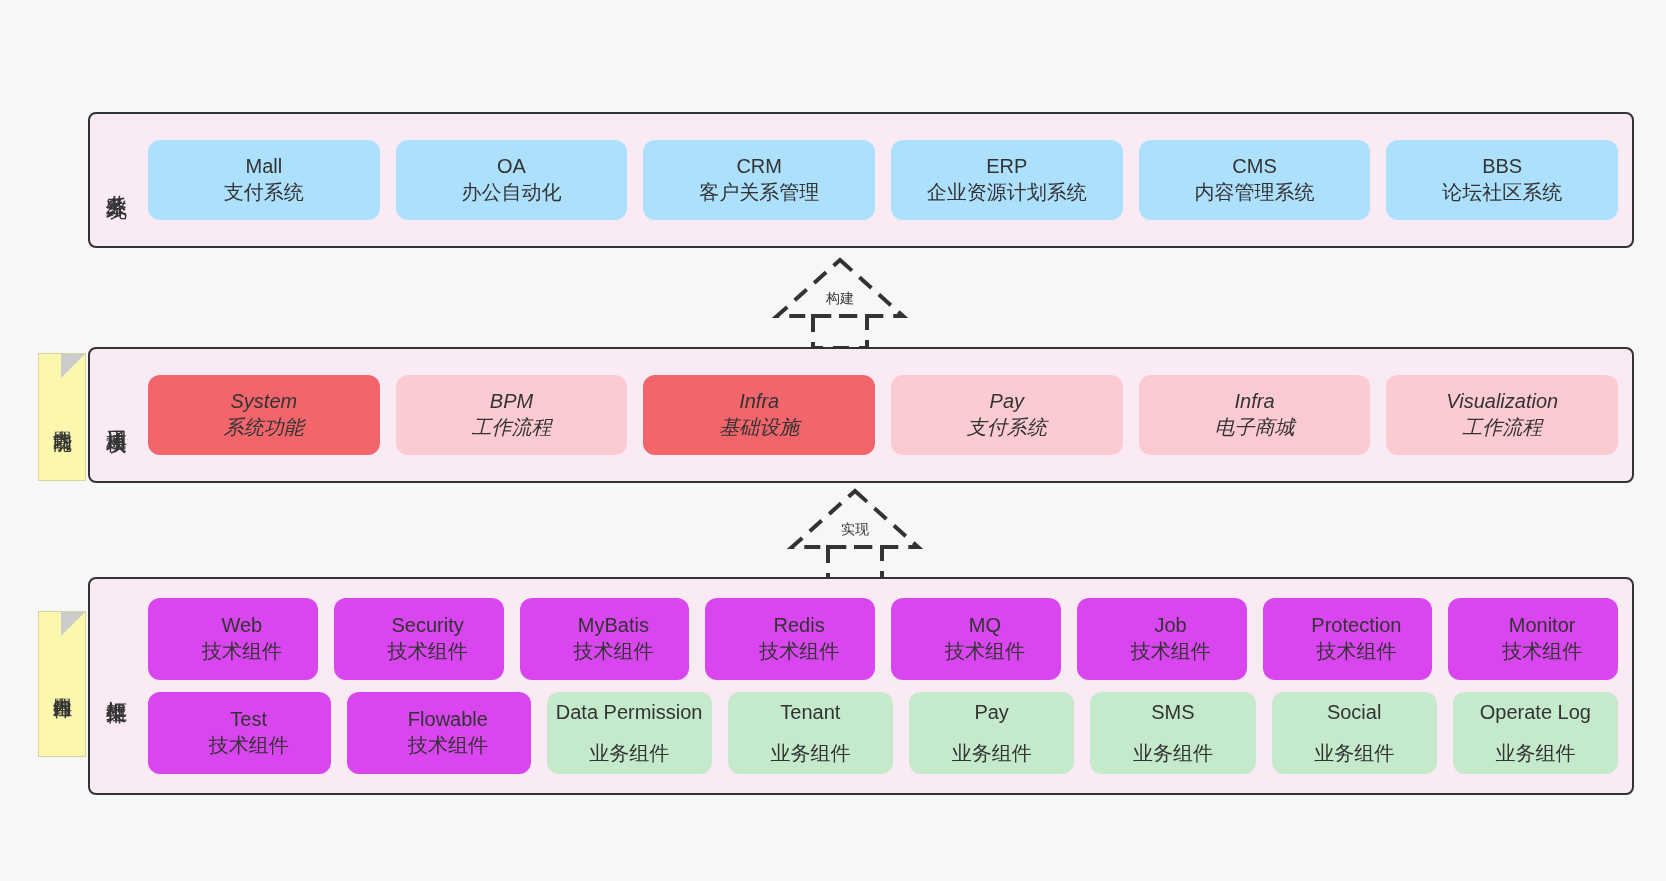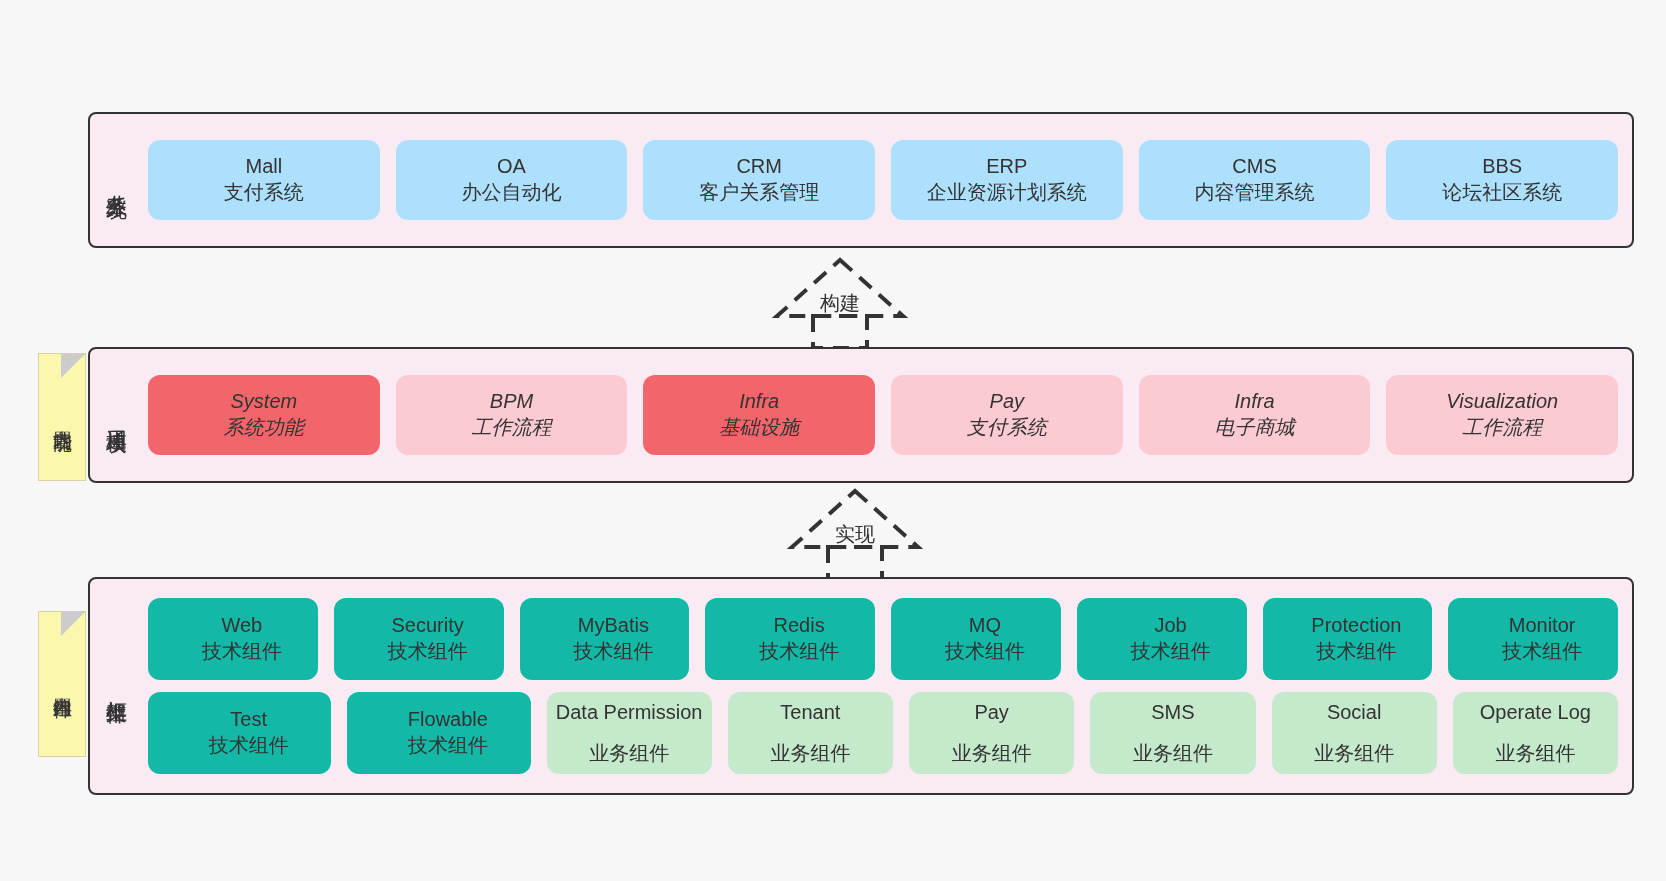--- a/index.html
+++ b/index.html
@@ -87,21 +87,21 @@
   
   #band-modules { left: 88px; top: 347px; width: 1546px; height: 136px; }
   #band-modules .card { height: 80px; font-style: italic; }
   .c-red  { background: #f2666b; }
   .c-pink { background: #fccbd2; }
 
   
   #band-framework { left: 88px; top: 577px; width: 1546px; height: 218px; }
   #band-framework .band-body { gap: 12px; }
   #band-framework .card { height: 82px; }
-  .c-green  { background: #14b8a6; padding-left: 26px; }
+  .c-green  { background: #d946ef; padding-left: 26px; }
   .c-lgreen { background: #c4e9cb; gap: 15px; }
 
   
   .note {
     position: absolute;
     background: #fbf8ae;
     border: 1px solid #d8d4a0;
     box-sizing: border-box;
     display: flex;
     align-items: center;
@@ -136,21 +136,21 @@
     position: absolute;
     width: 190px;
     height: 96px;
   }
   .arrow svg { display: block; }
   .arrow-label {
     position: absolute;
     left: 50%;
     transform: translateX(-50%);
     top: 34px;
-    font-size: 20px;
+    font-size: 14px;
     background: transparent;
     color: #333333;
     padding: 0 2px;
     white-space: nowrap;
     user-select: none;
   }
   #arrow-build   { left: 745px; top: 256px; }
   #arrow-realize { left: 760px; top: 487px; }
 </style>
 </head>

